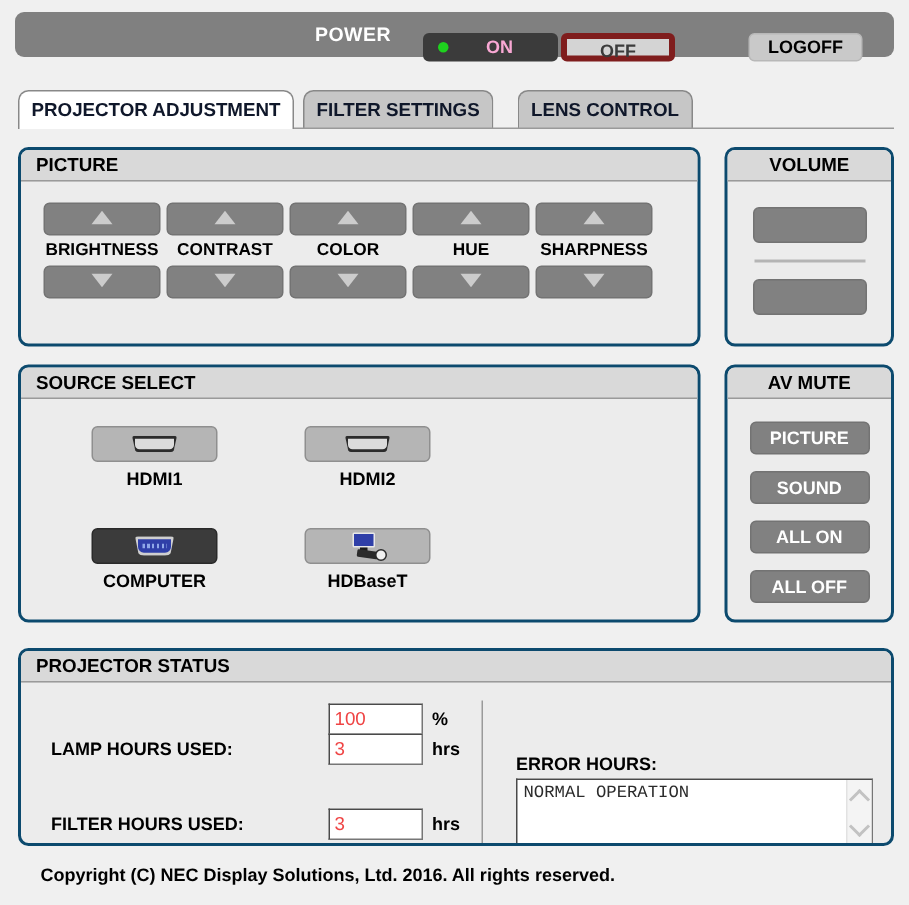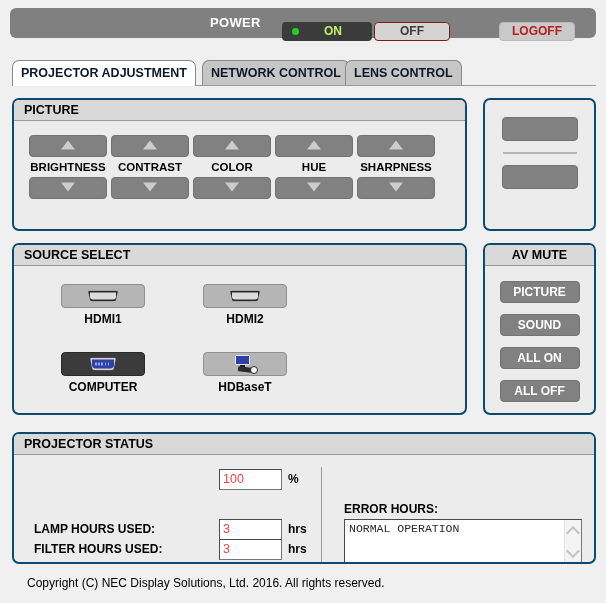--- a/index.html
+++ b/index.html
@@ -28,55 +28,55 @@
     font-weight: bold;
     color: #ffffff;
     letter-spacing: .3px;
   }
   .btn-on {
     position: absolute;
     left: 272px; top: 14px;
     width: 90px; height: 19px;
     background: #3b3b3b;
     border-radius: 4px;
-    color: #bef264;
+    color: #f9a8d4;
     font-size: 12px;
     font-weight: bold;
     text-align: center;
     line-height: 19px;
     padding-left: 12px;
   }
   .led {
     position: absolute;
     left: 10px; top: 6px;
     width: 7px; height: 7px;
     border-radius: 50%;
     background: #1ed21e;
   }
   .btn-off {
     position: absolute;
     left: 364px; top: 14px;
     width: 76px; height: 19px;
     background: #d4d4d4;
-    border: 1px solid #7f1d1d;
+    border: 4px solid #7f1d1d;
     border-radius: 4px;
     color: #3b3b3b;
     font-size: 12px;
     font-weight: bold;
     text-align: center;
     line-height: 17px;
   }
   .btn-logoff {
     position: absolute;
     left: 489px; top: 14px;
     width: 76px; height: 19px;
     background: #c9c9c9;
     border: 1px solid #b8b8b8;
     border-radius: 4px;
-    color: #b91c1c;
+    color: #000000;
     font-size: 12px;
     font-weight: bold;
     text-align: center;
     line-height: 17px;
   }
 
   
   .tabs {
     position: absolute;
     left: 12px; top: 60px;
@@ -359,40 +359,40 @@
     border-top: 2px solid #c2c2c2;
   }
   .chev.up { top: 8px; transform: rotate(45deg); }
   .chev.down { bottom: 10px; transform: rotate(-135deg); }
 
   
   .copyright {
     position: absolute;
     left: 27px; top: 576px;
     font-size: 12px;
-    font-weight: normal;
+    font-weight: bold;
     color: #000;
   }
 </style>
 </head>
 <body>
 
 <div class="powerbar">
   <div class="power-label">POWER</div>
   <div class="btn-on">
     <span class="led"></span>
     <span>ON</span>
   </div>
   <div class="btn-off">OFF</div>
   <div class="btn-logoff">LOGOFF</div>
 </div>
 
 <div class="tabs">
   <div class="tab active" style="left:0px;">PROJECTOR ADJUSTMENT</div>
-  <div class="tab" style="left:190px;">NETWORK CONTROL</div>
+  <div class="tab" style="left:190px;">FILTER SETTINGS</div>
   <div class="tab" style="left:333px;">LENS CONTROL</div>
 </div>
 <div class="tabline"></div>
 
 <div class="panel" id="picture-panel">
   <div class="panel-head">PICTURE</div>
   <div class="panel-body" style="height:93px;">
     <div class="pic-col" style="left:15px; top:14px;">
       <div class="arrow-btn">
           <span class="tri up"></span>
@@ -435,20 +435,21 @@
         </div>
       <div class="pic-label">SHARPNESS</div>
       <div class="arrow-btn">
           <span class="tri down"></span>
         </div>
     </div>
   </div>
 </div>
 
 <div class="panel" id="volume-panel">
+  <div class="panel-head center">VOLUME</div>
   <div class="panel-body" style="padding-top:17px;">
     <div class="vol-btn"><span class="tri up"></span></div>
     <div class="vol-sep"></div>
     <div class="vol-btn"><span class="tri down"></span></div>
   </div>
 </div>
 
 <div class="panel" id="source-panel">
   <div class="panel-head">SOURCE SELECT</div>
   <div class="panel-body" style="height:150px;">
@@ -494,21 +495,21 @@
   </div>
 </div>
 
 <div class="panel" id="status-panel">
   <div class="panel-head">PROJECTOR STATUS</div>
   <div class="panel-body" style="height:110px;">
     <div class="status-row" style="top:14px;">
       <span class="st-input">100</span>
       <span class="st-unit">%</span>
     </div>
-    <div class="status-row" style="top:64px;">
+    <div class="status-row" style="top:34px;">
       <span class="st-label">LAMP HOURS USED:</span>
       <span class="st-input">3</span>
       <span class="st-unit">hrs</span>
     </div>
     <div class="status-row" style="top:84px;">
       <span class="st-label">FILTER HOURS USED:</span>
       <span class="st-input">3</span>
       <span class="st-unit">hrs</span>
     </div>
 

